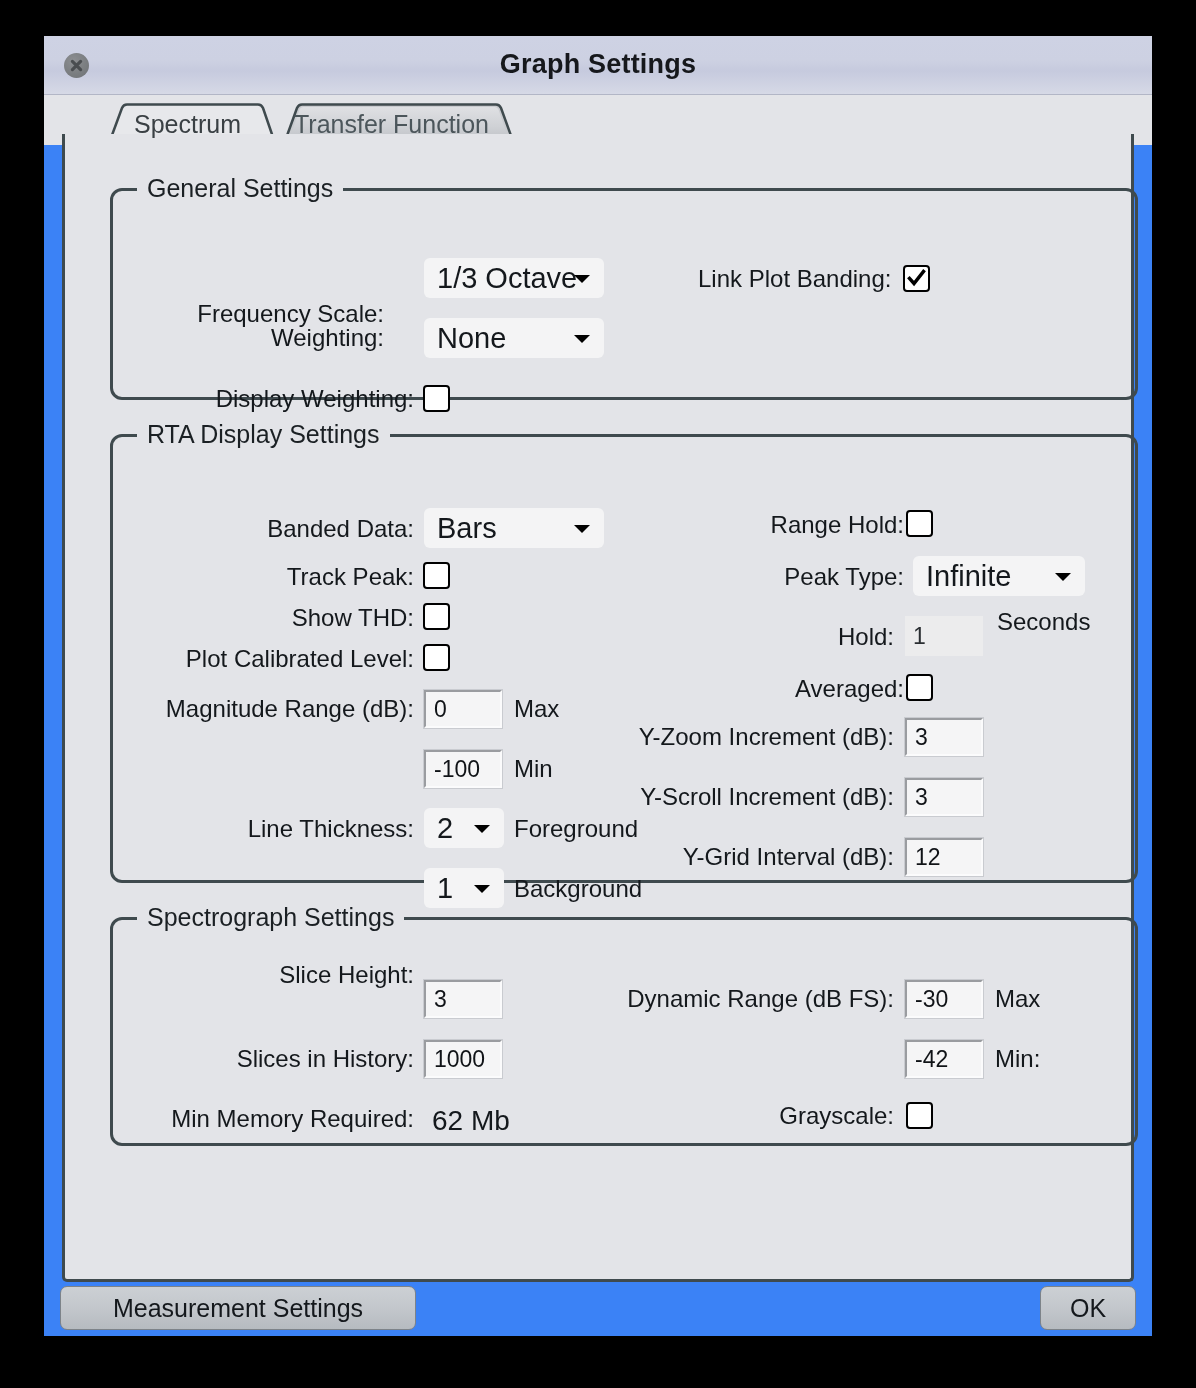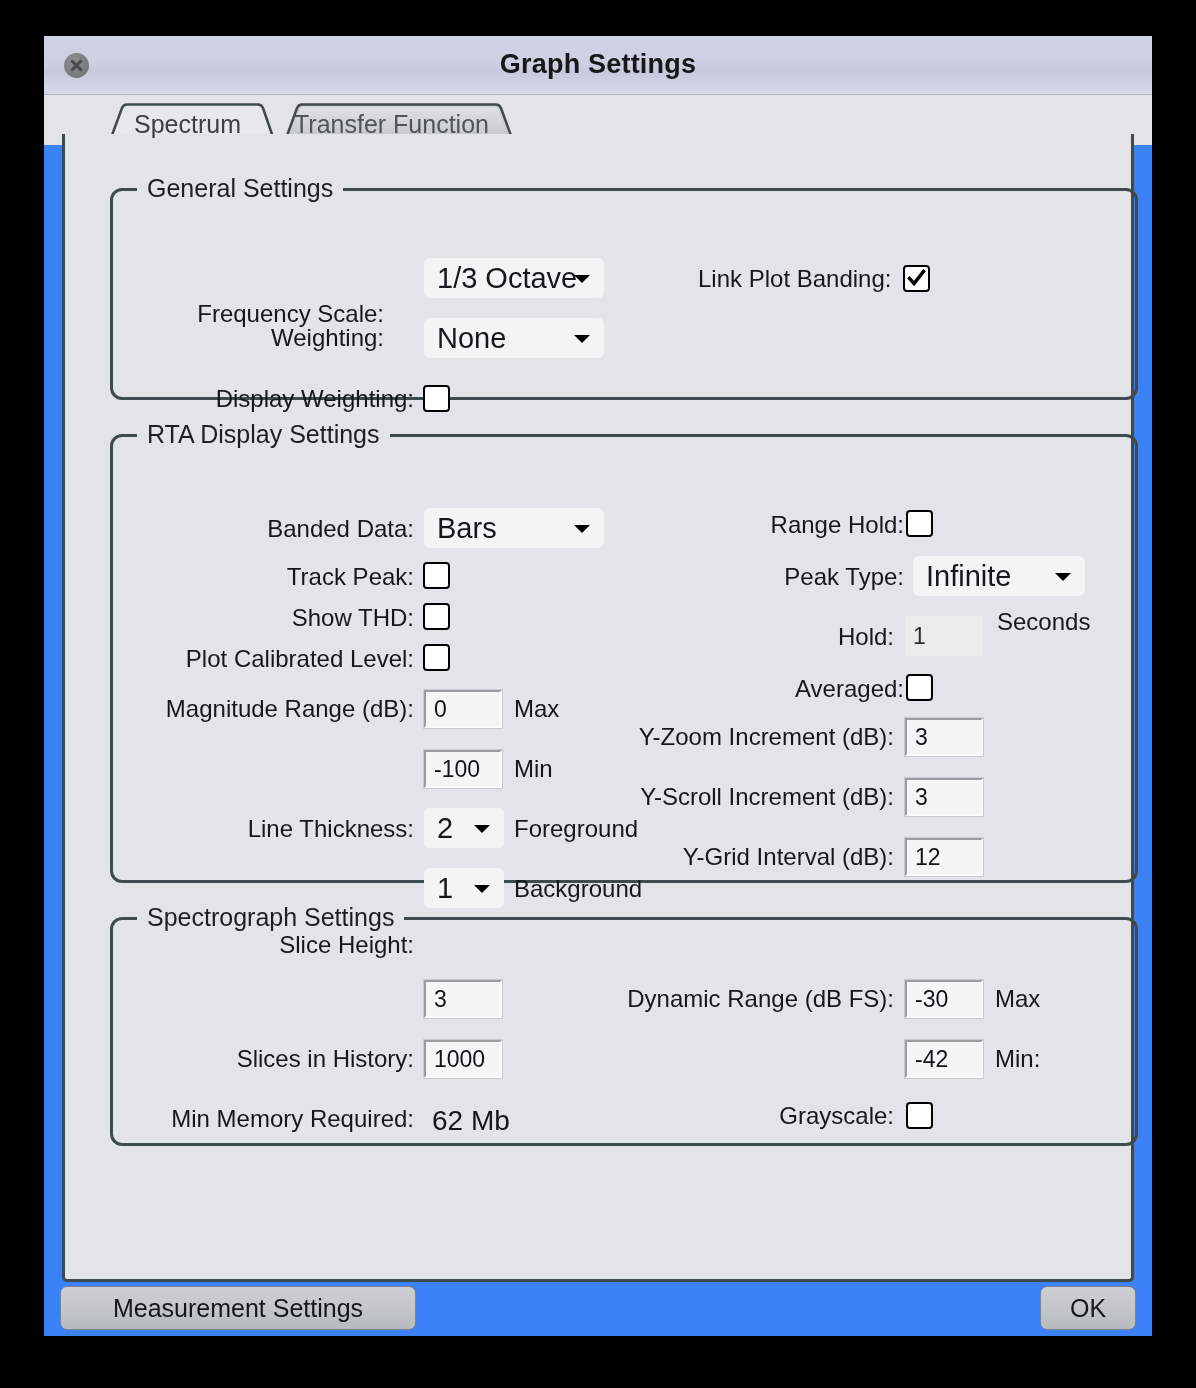--- a/index.html
+++ b/index.html
@@ -382,21 +382,21 @@
 
   <div class="lbl right" style="left:570px; top:809px; width:280px;">Y-Grid Interval (dB):</div>
   <div class="entry" style="left:861px; top:802px; width:78px;">
     <span class="val">12</span>
   </div>
 
   <div class="group" id="group-spectrograph">
     <div class="group-title">Spectrograph Settings</div>
   </div>
 
-  <div class="lbl right" style="left:100px; top:897px; width:270px;">Slice Height:</div>
+  <div class="lbl right" style="left:100px; top:927px; width:270px;">Slice Height:</div>
   <div class="entry" style="left:380px; top:944px; width:78px;">
     <span class="val">3</span>
   </div>
 
   <div class="lbl right" style="left:100px; top:1011px; width:270px;">Slices in History:</div>
   <div class="entry" style="left:380px; top:1004px; width:78px;">
     <span class="val">1000</span>
   </div>
 
   <div class="lbl right" style="left:100px; top:1071px; width:270px;">Min Memory Required:</div>

